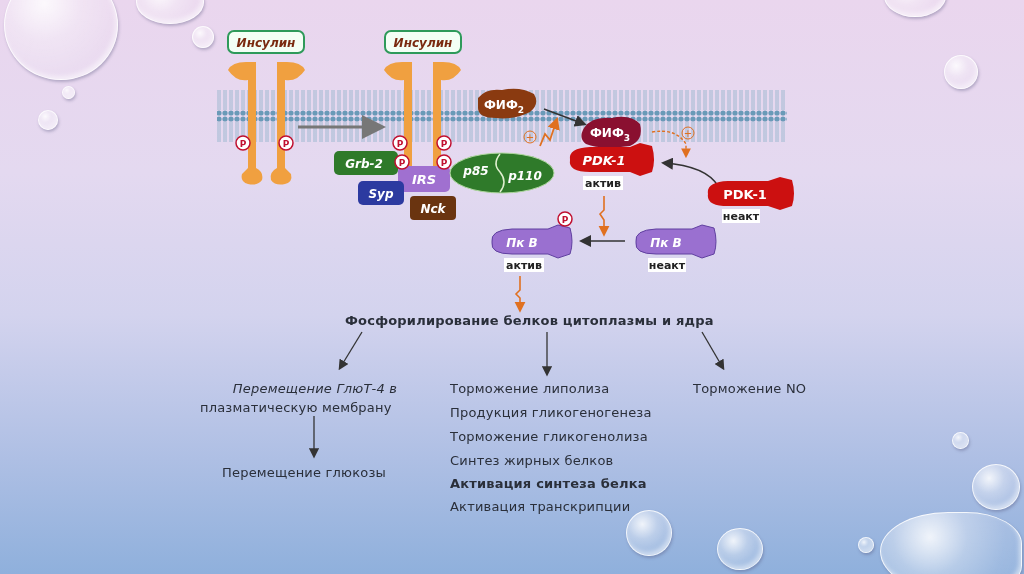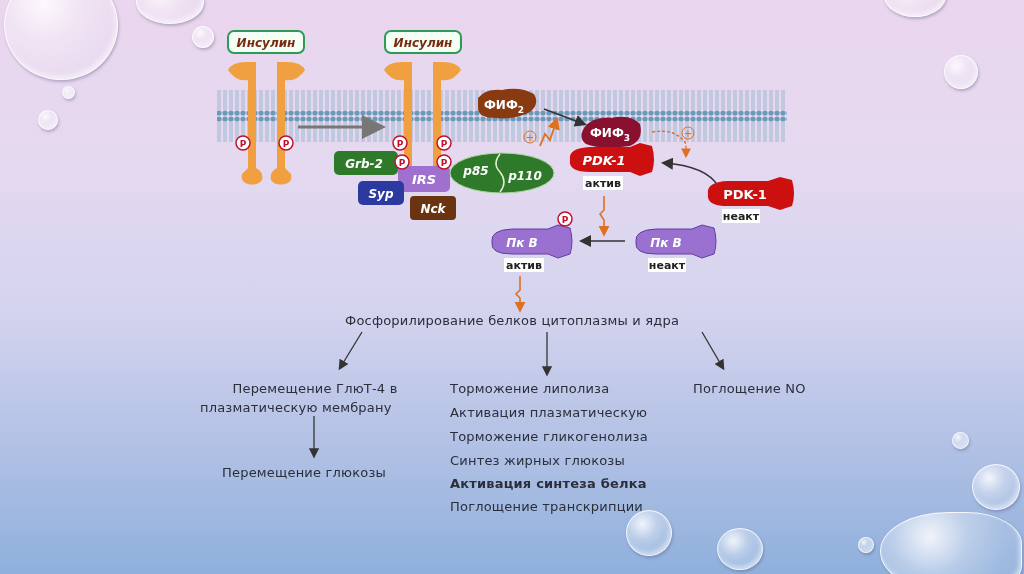--- a/index.html
+++ b/index.html
@@ -154,23 +154,23 @@
   </g>
 
   <path d="M520,276 L520,290 L516,294 L520,298 L520,308" stroke="#e07020" stroke-width="1.6" fill="none" marker-end="url(#ah-orange)"></path>
 
   <line x1="362" y1="332" x2="340" y2="368" stroke="#333" stroke-width="1.3" marker-end="url(#ah-dark)"></line>
   <line x1="547" y1="332" x2="547" y2="374" stroke="#333" stroke-width="1.3" marker-end="url(#ah-dark)"></line>
   <line x1="702" y1="332" x2="723" y2="368" stroke="#333" stroke-width="1.3" marker-end="url(#ah-dark)"></line>
   <line x1="314" y1="416" x2="314" y2="456" stroke="#333" stroke-width="1.3" marker-end="url(#ah-dark)"></line>
 </svg>
 
-<div class="out-text" style="left:345px;top:313px;">Фосфорилирование белков цитоплазмы и ядра</div>
-<div class="out-text" style="left:211px;top:381px;width:208px;text-align:center;">Перемещение ГлюТ-4 в</div>
+<div class="out-text" style="left:345px;top:313px;font-weight:bold;">Фосфорилирование белков цитоплазмы и ядра</div>
+<div class="out-text" style="left:211px;top:381px;width:208px;text-align:center;font-style:italic;">Перемещение ГлюТ-4 в</div>
 <div class="out-text" style="left:200px;top:400px;width:230px;text-align:left;">плазматическую мембрану</div>
 <div class="out-text" style="left:222px;top:465px;">Перемещение глюкозы</div>
 <div class="out-text" style="left:450px;top:381px;">Торможение липолиза</div>
-<div class="out-text" style="left:450px;top:405px;">Активация плазматическую</div>
+<div class="out-text" style="left:450px;top:405px;">Продукция гликогеногенеза</div>
 <div class="out-text" style="left:450px;top:429px;text-align:center;">Торможение гликогенолиза</div>
-<div class="out-text" style="left:450px;top:453px;">Синтез жирных глюкозы</div>
+<div class="out-text" style="left:450px;top:453px;">Синтез жирных белков</div>
 <div class="out-text" style="left:450px;top:476px;font-weight:bold;">Активация синтеза белка</div>
-<div class="out-text" style="left:450px;top:499px;">Поглощение транскрипции</div>
-<div class="out-text" style="left:693px;top:381px;">Поглощение NO</div>
+<div class="out-text" style="left:450px;top:499px;">Активация транскрипции</div>
+<div class="out-text" style="left:693px;top:381px;">Торможение NO</div>
 
 </body></html>

